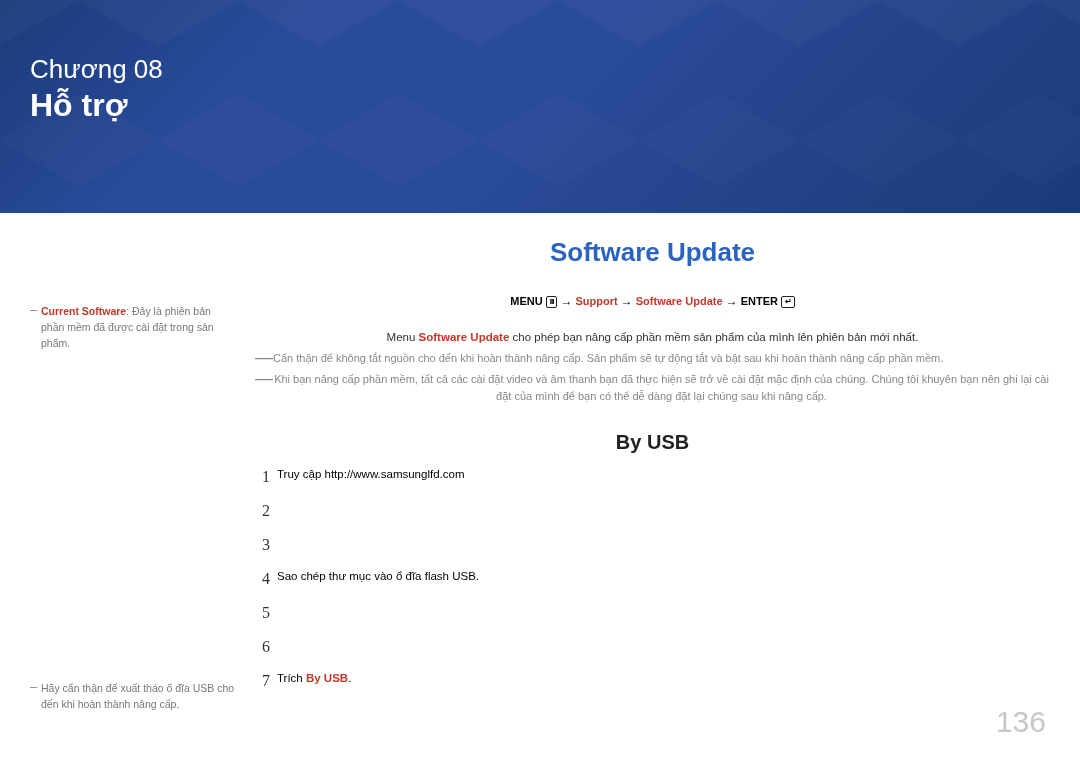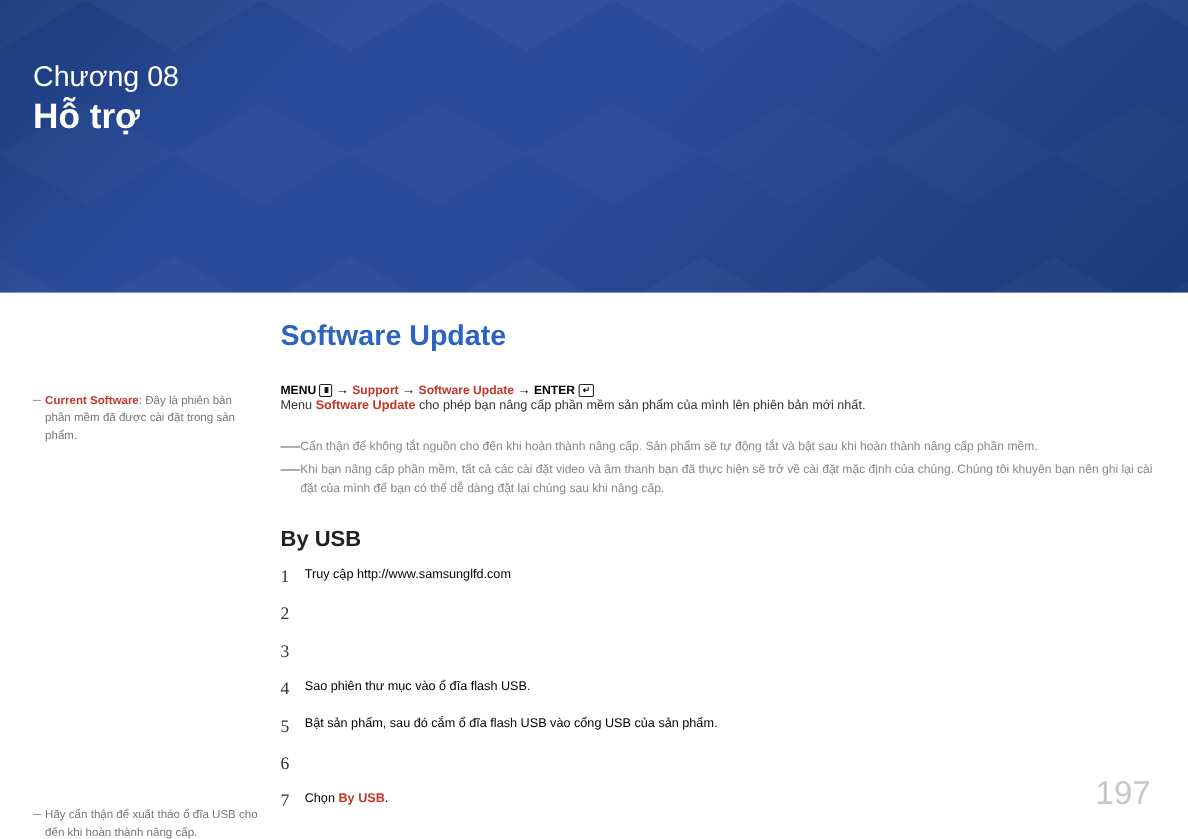--- a/index.html
+++ b/index.html
@@ -6,21 +6,21 @@
   body {
     font-family: Arial, Helvetica, sans-serif;
     background: #fff;
     width: 1080px;
     height: 763px;
     overflow: hidden;
     position: relative;
   }
   .banner {
     width: 100%;
-    height: 266px;
+    height: 213px;
     background: linear-gradient(135deg, #1a3b7a 0%, #2a4b9a 25%, #2a4b9a 50%, #234288 75%, #1a3b7a 100%);
     position: relative;
     overflow: hidden;
     padding: 54px 0 0 30px;
     color: #fff;
   }
   .banner::before {
     content: "";
     position: absolute;
     inset: 0;
@@ -51,50 +51,51 @@
   .sidebar {
     width: 225px;
     flex: 0 0 225px;
     font-size: 10.5px;
     line-height: 1.5;
     color: #777;
     padding-right: 18px;
   }
   .main {
     flex: 1;
+    text-align: center;
   }
   .section-title {
     color: #2b63c1;
     font-size: 26px;
     font-weight: 700;
     margin-bottom: 26px;
   }
   .menupath {
     font-size: 11px;
     font-weight: 700;
-    margin-bottom: 0;
+    margin-bottom: 21px;
   }
   .menupath .hl { color: #c13828; font-weight: 700; }
   .arrow { font-size: 12px; }
   .icon-box {
     display: inline-block;
     border: 1px solid #222;
     border-radius: 2px;
     padding: 0 3px;
     font-size: 8px;
     line-height: 10px;
     vertical-align: 1px;
     font-weight: 700;
     letter-spacing: -1px;
   }
   .body-text {
     font-size: 11.5px;
     line-height: 1.5;
     color: #333;
-    margin-bottom: 20px;
+    margin-bottom: 4px;
   }
   .hl-red { color: #c13828; font-weight: 700; }
   .note {
     font-size: 11px;
     color: #888;
     line-height: 1.55;
     margin-bottom: 4px;
     display: flex;
   }
   .note .dash { flex: 0 0 18px; color: #888; font-size: 18px; line-height: 14px; }
@@ -190,31 +191,30 @@
       <span>Truy cập http://www.samsunglfd.com</span>
     </div>
     <div class="step">
       <span class="step-num">2</span>
     </div>
     <div class="step">
       <span class="step-num">3</span>
     </div>
     <div class="step">
       <span class="step-num">4</span>
-      <span>Sao phiên thư mục vào ổ đĩa flash USB.</span>
+      <span>Sao chép thư mục vào ổ đĩa flash USB.</span>
     </div>
     <div class="step">
       <span class="step-num">5</span>
-      <span>Bật sản phẩm, sau đó cắm ổ đĩa flash USB vào cổng USB của sản phẩm.</span>
     </div>
     <div class="step">
       <span class="step-num">6</span>
     </div>
     <div class="step">
       <span class="step-num">7</span>
       <span>
-        <span>Chọn </span><span class="hl-red">By USB</span><span>.</span>
+        <span>Trích </span><span class="hl-red">By USB</span><span>.</span>
       </span>
     </div>
   </div>
 </div>
 
-<div class="pagenum">197</div>
+<div class="pagenum">136</div>
 
 </body></html>

